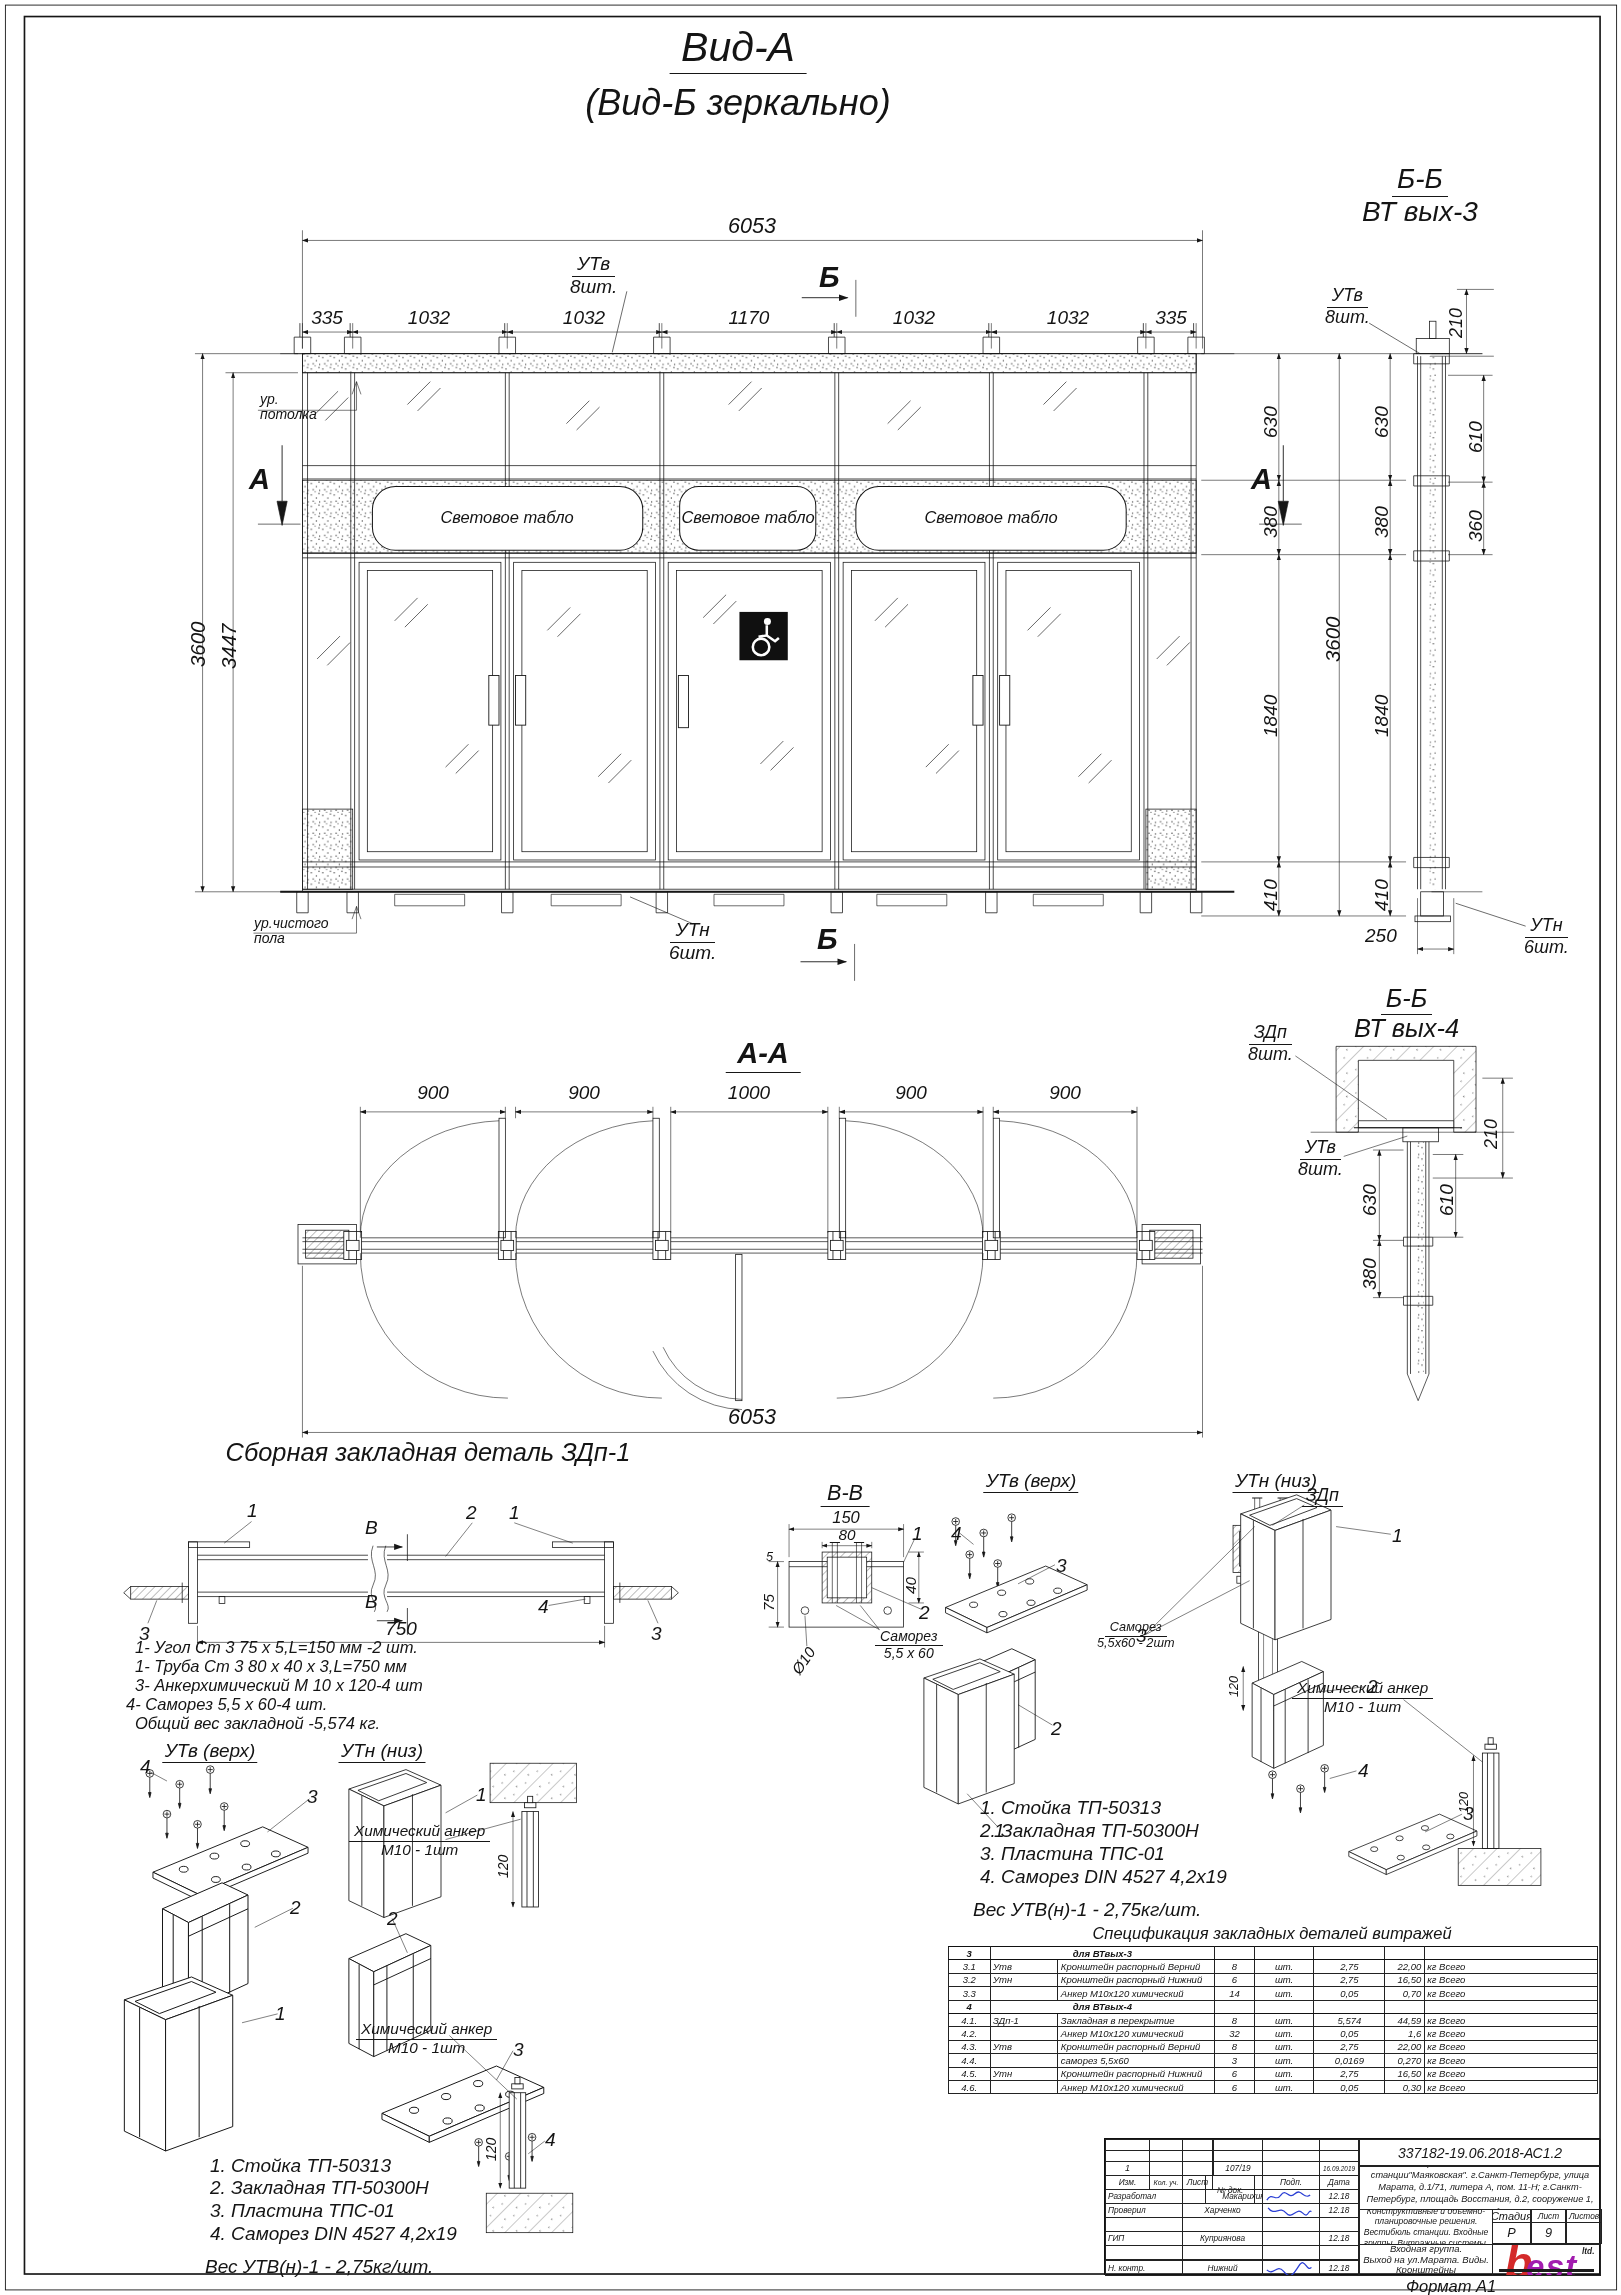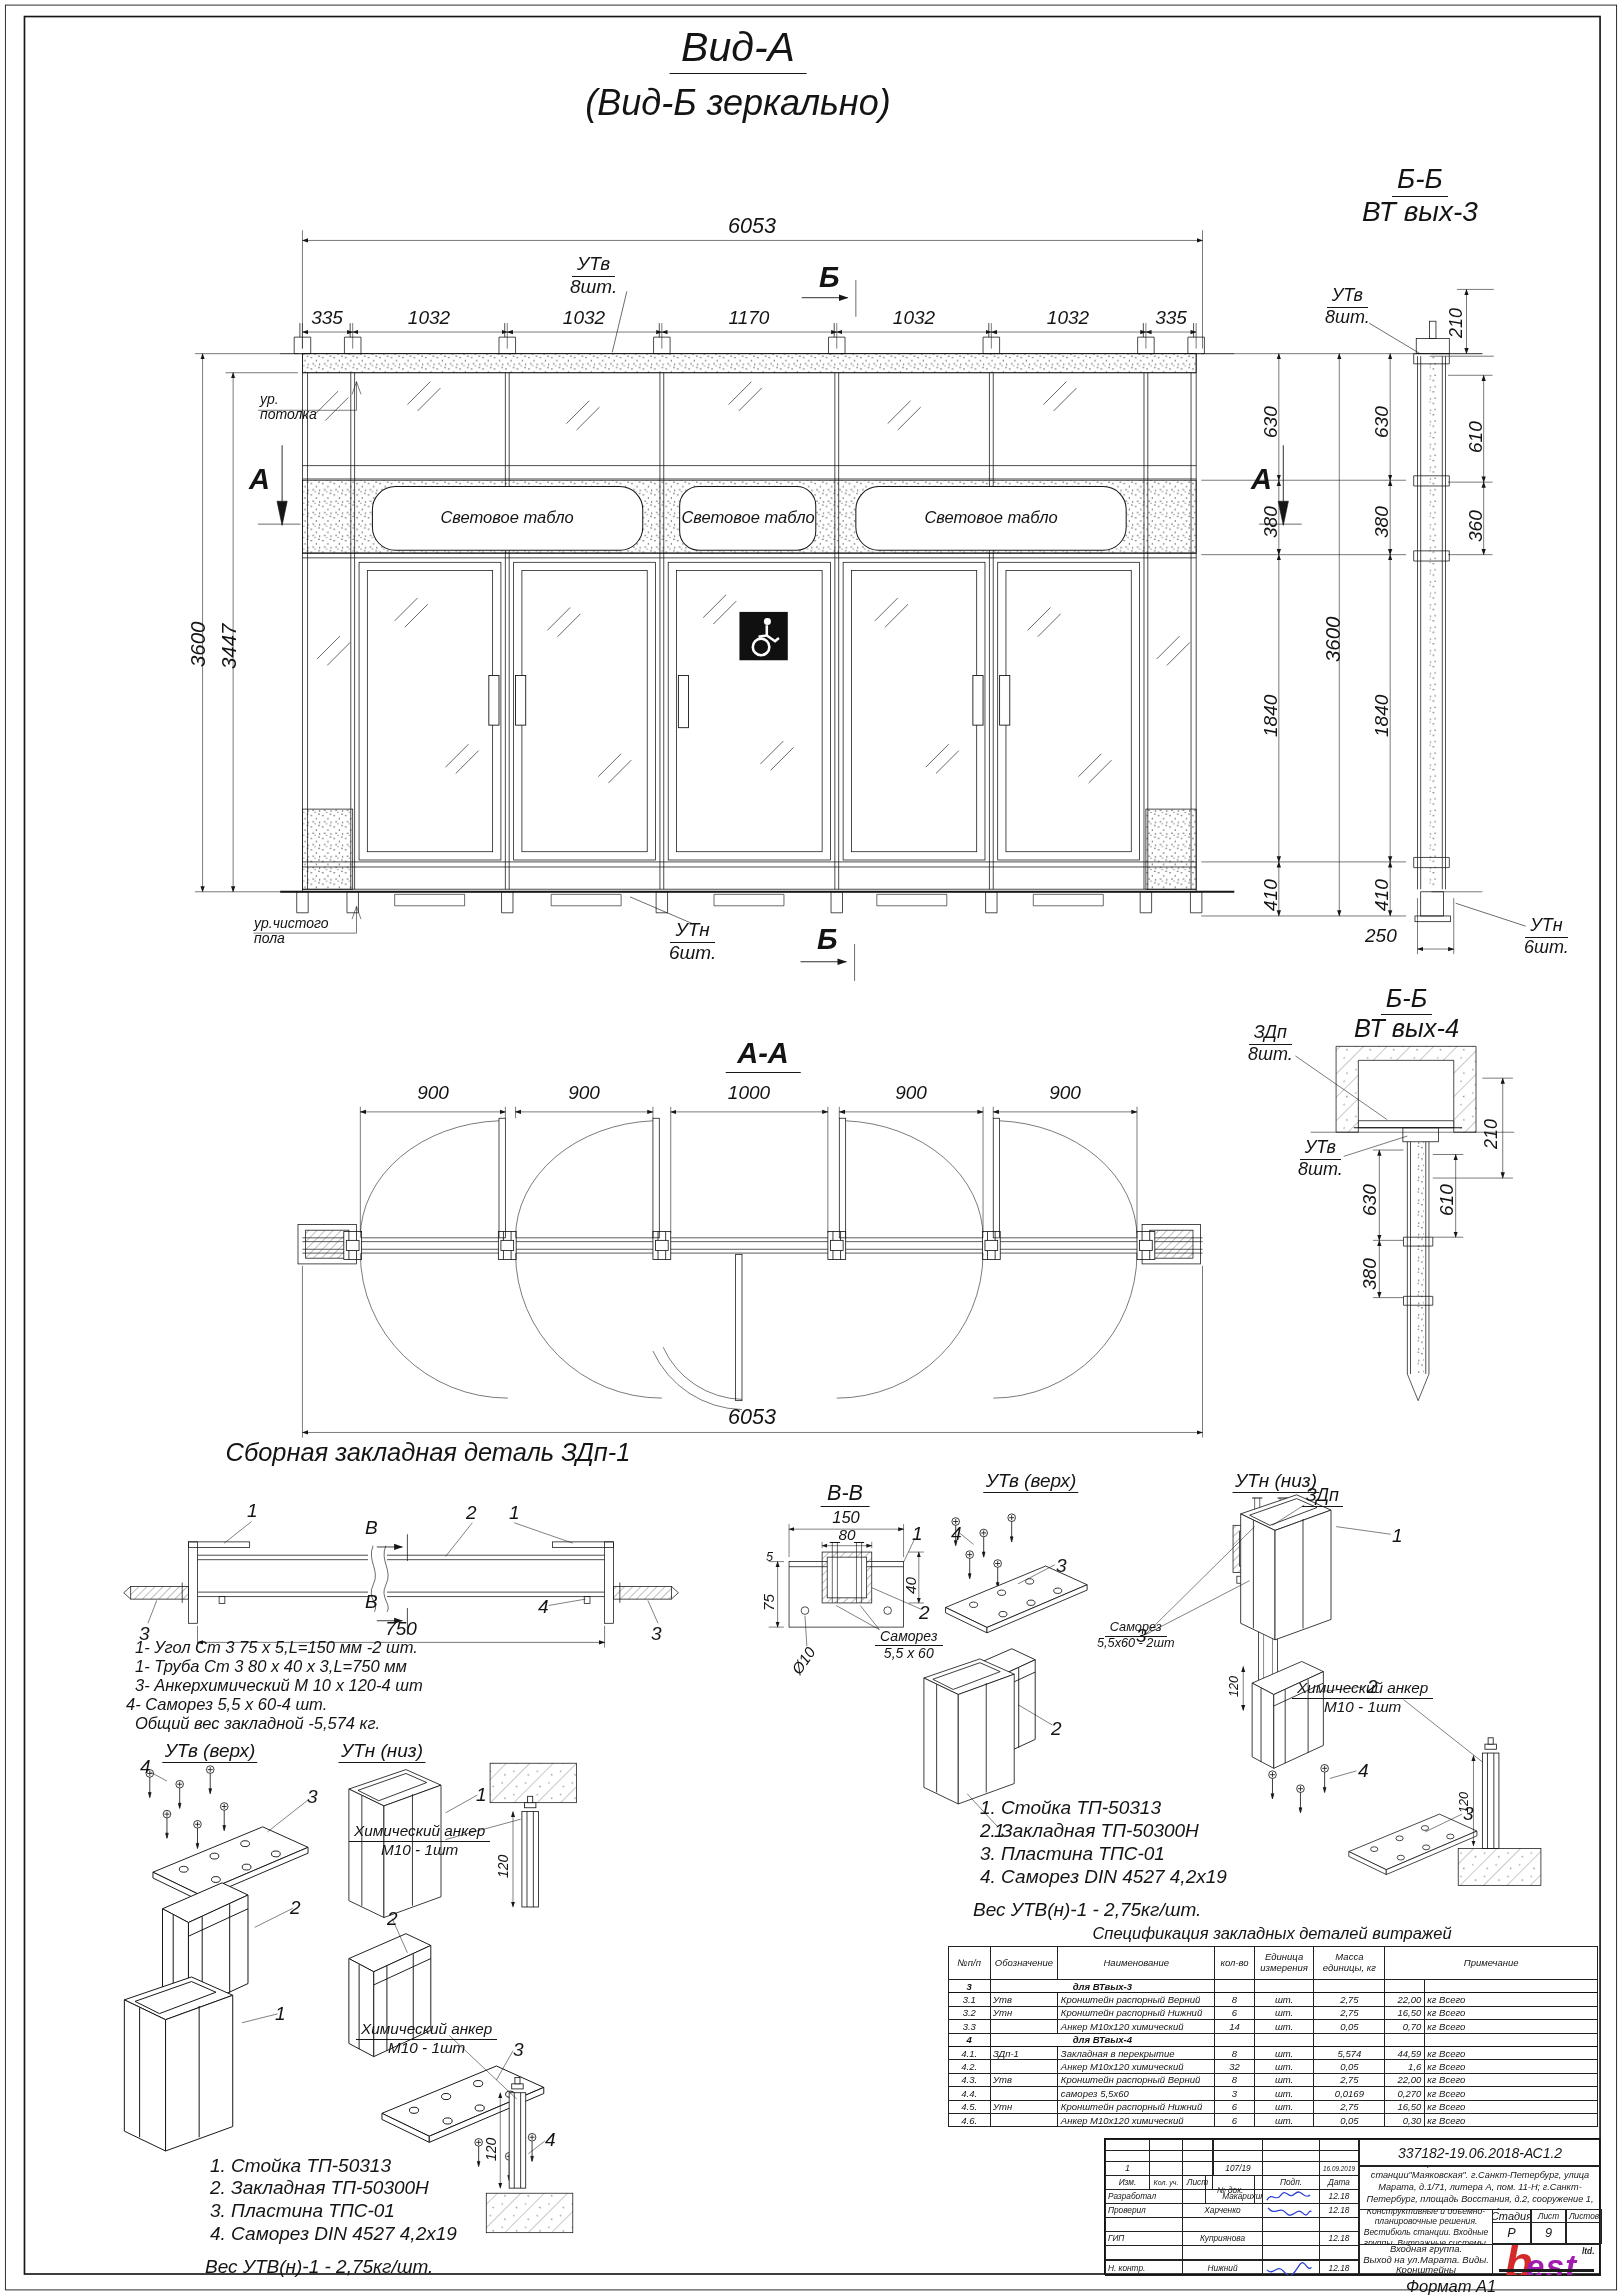--- a/index.html
+++ b/index.html
@@ -671,29 +671,20 @@
         <col style="width:41px">
         <col style="width:67px">
         <col style="width:155px">
         <col style="width:39px">
   <col style="width:59px">
         <col style="width:70px">
         <col style="width:39px">
         <col style="width:171px">
       </colgroup>
   <tbody>
-        <tr class="hd">
-    <th>№п/п</th>
-          <th>Обозначение</th>
-          <th>Наименование</th>
-          <th>кол-во</th>
-    <th>Единица измерения</th>
-          <th>Масса единицы, кг</th>
-          <th colspan="2">Примечание</th>
-  </tr>
   <tr class="sec">
           <td class="c">3</td>
           <td colspan="2" class="c">для ВТвых-3</td>
           <td></td>
           <td></td>
           <td></td>
           <td></td>
           <td></td>
         </tr>
   <tr>

